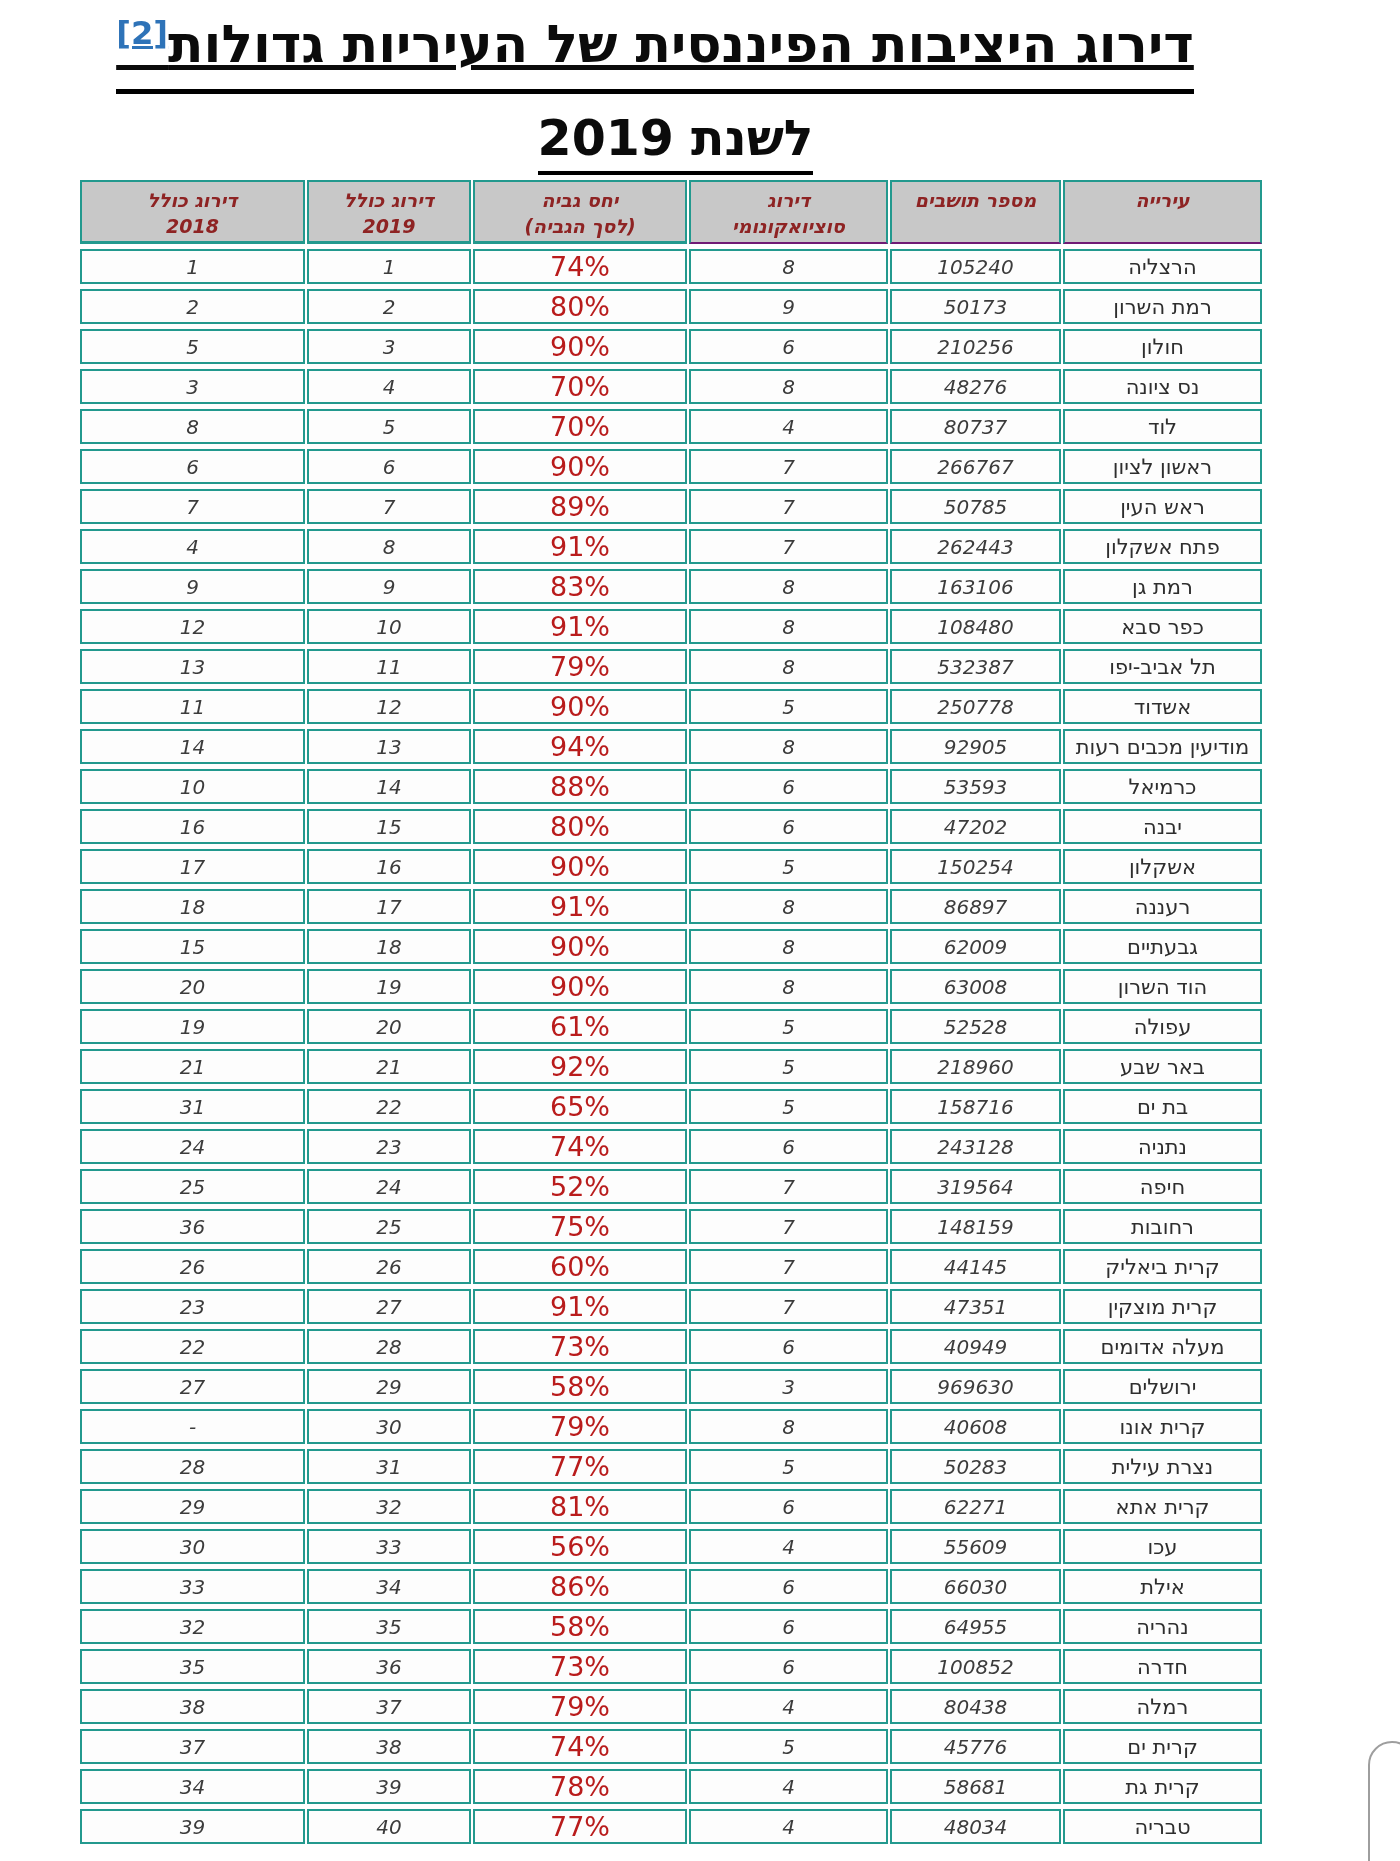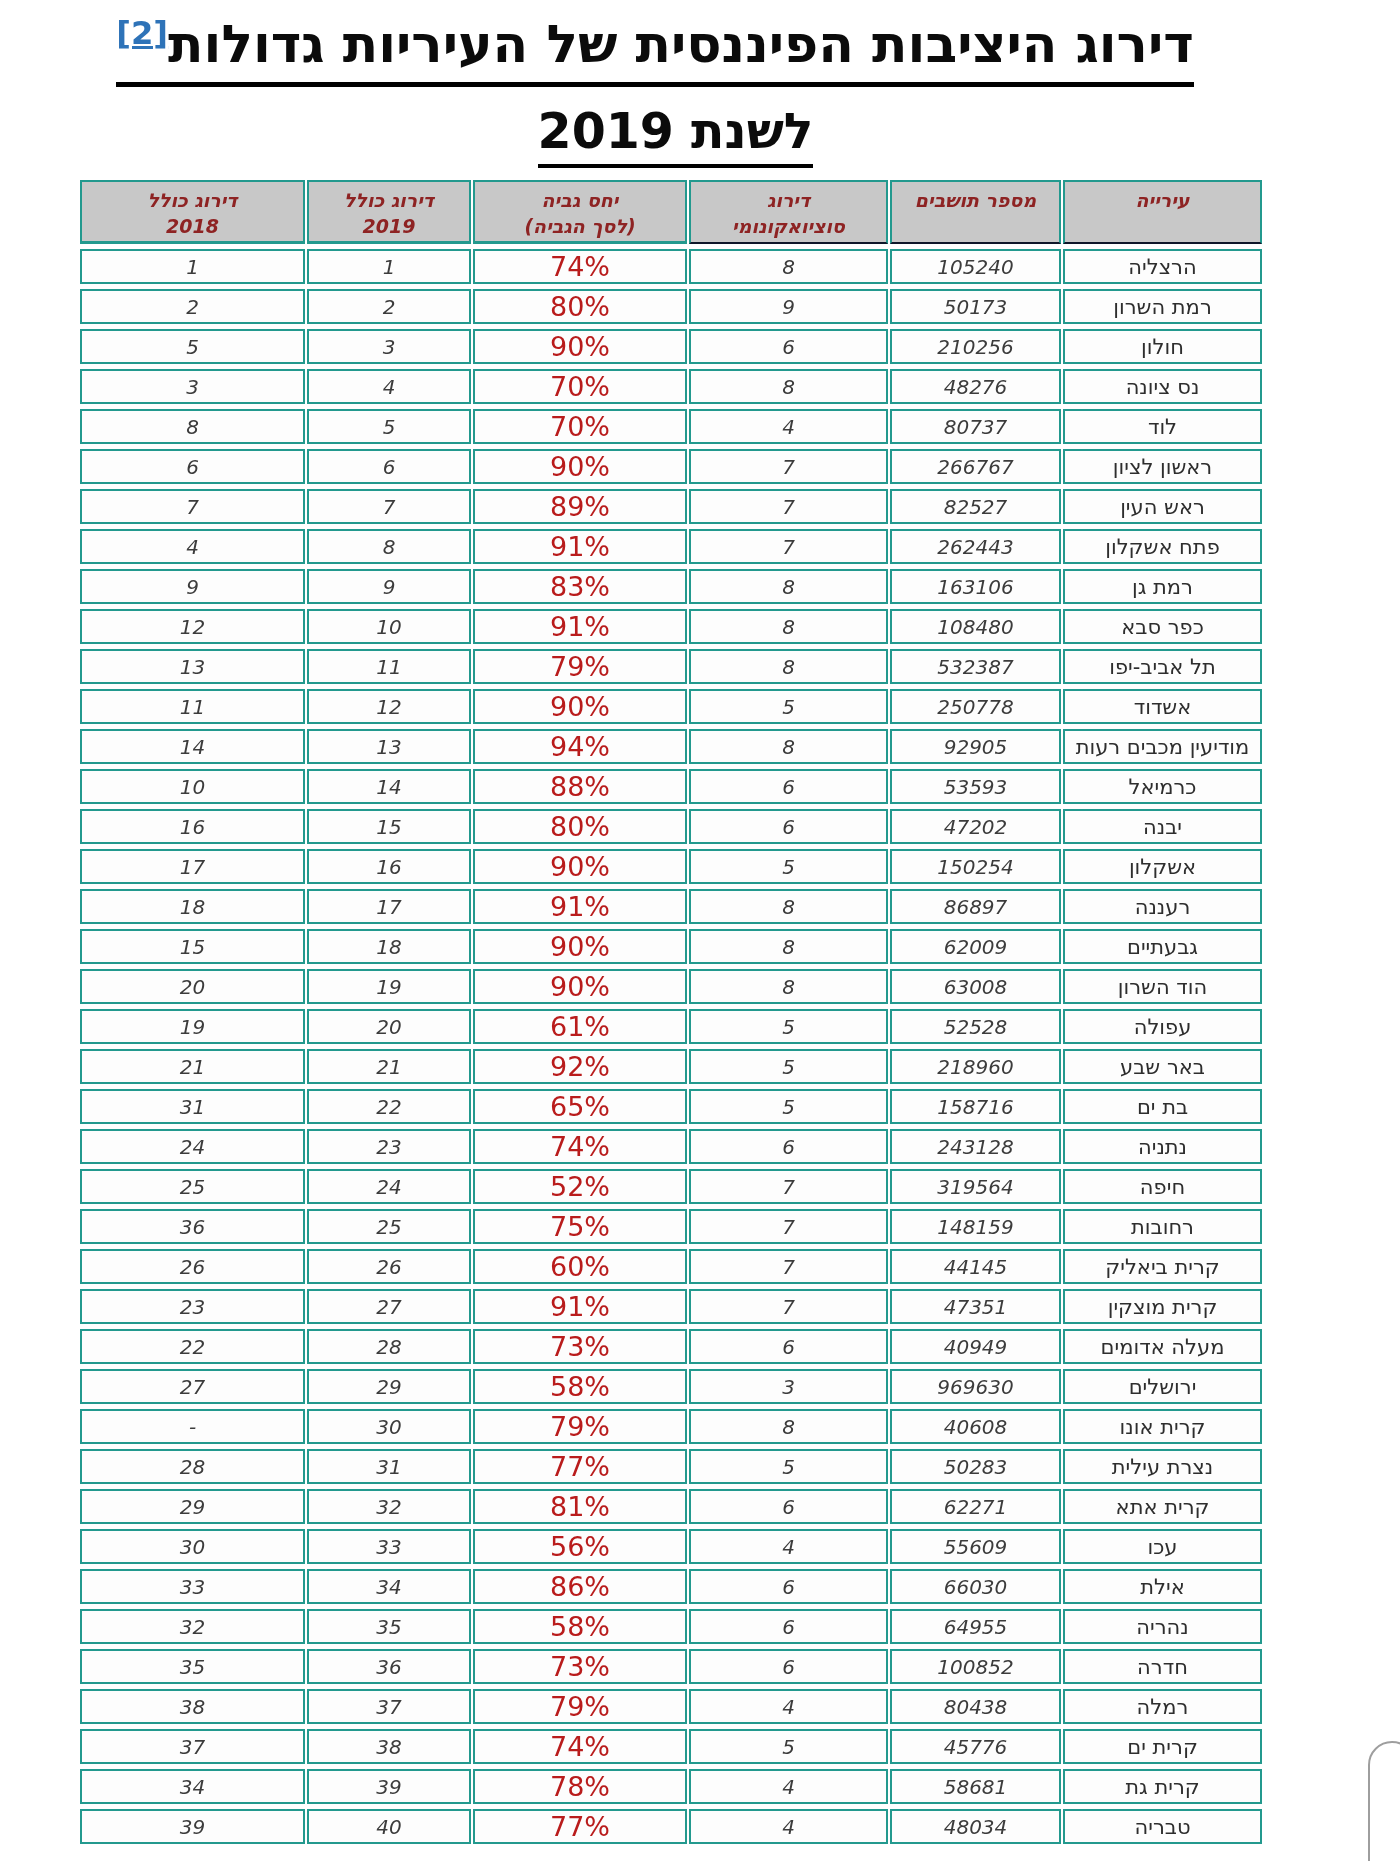--- a/index.html
+++ b/index.html
@@ -17,21 +17,22 @@
   }
   .title-line1 {
     margin-top: 12px;
     font-size: 52px; font-weight: bold; color: #0b0b0b;
     line-height: 1.25;
     direction: rtl;
   }
   .title-line1 .u {
     display: inline-block;
     border-bottom: 5px solid #000;
-    padding-bottom: 5px;
+    padding-bottom: 12px;
+    text-decoration: underline;
   }
   .ref-sup {
     font-size: 0.62em;
     vertical-align: super;
     line-height: 0;
   }
   .ref-link {
     color: #2e73b8;
     direction: ltr; unicode-bidi: isolate;
     text-decoration: underline;
@@ -70,21 +71,21 @@
     color: #8e2323;
     font-weight: bold;
     font-style: italic;
     font-size: 19px;
     height: 64px;
     vertical-align: top;
     padding-top: 6px;
     line-height: 1.35;
   }
   
-  th.col-city, th.col-population, th.col-socio { border-bottom: 2px solid #0f172a; }
+  th.col-city, th.col-population, th.col-socio { border-bottom: 2px solid #701a75; }
   
   th.col-collection, th.col-rank2019, th.col-rank2018 { border-bottom: 3px solid #23998e; }
 
   .rank-table td {
     background: #fdfdfd;
     height: 34px;
     vertical-align: middle;
   }
   td.col-rank2018, td.col-rank2019, td.col-socio, td.col-population {
     font-style: italic; font-size: 20px; color: #3c3c3c;
@@ -197,21 +198,21 @@
         <tr>
           <td class="col-city">ראשון לציון</td>
           <td class="col-population">266767</td>
           <td class="col-socio">7</td>
           <td class="col-collection">90%</td>
           <td class="col-rank2019">6</td>
           <td class="col-rank2018">6</td>
         </tr>
         <tr>
           <td class="col-city">ראש העין</td>
-          <td class="col-population">82527</td>
+          <td class="col-population">50785</td>
           <td class="col-socio">7</td>
           <td class="col-collection">89%</td>
           <td class="col-rank2019">7</td>
           <td class="col-rank2018">7</td>
         </tr>
         <tr>
           <td class="col-city">פתח אשקלון</td>
           <td class="col-population">262443</td>
           <td class="col-socio">7</td>
           <td class="col-collection">91%</td>

